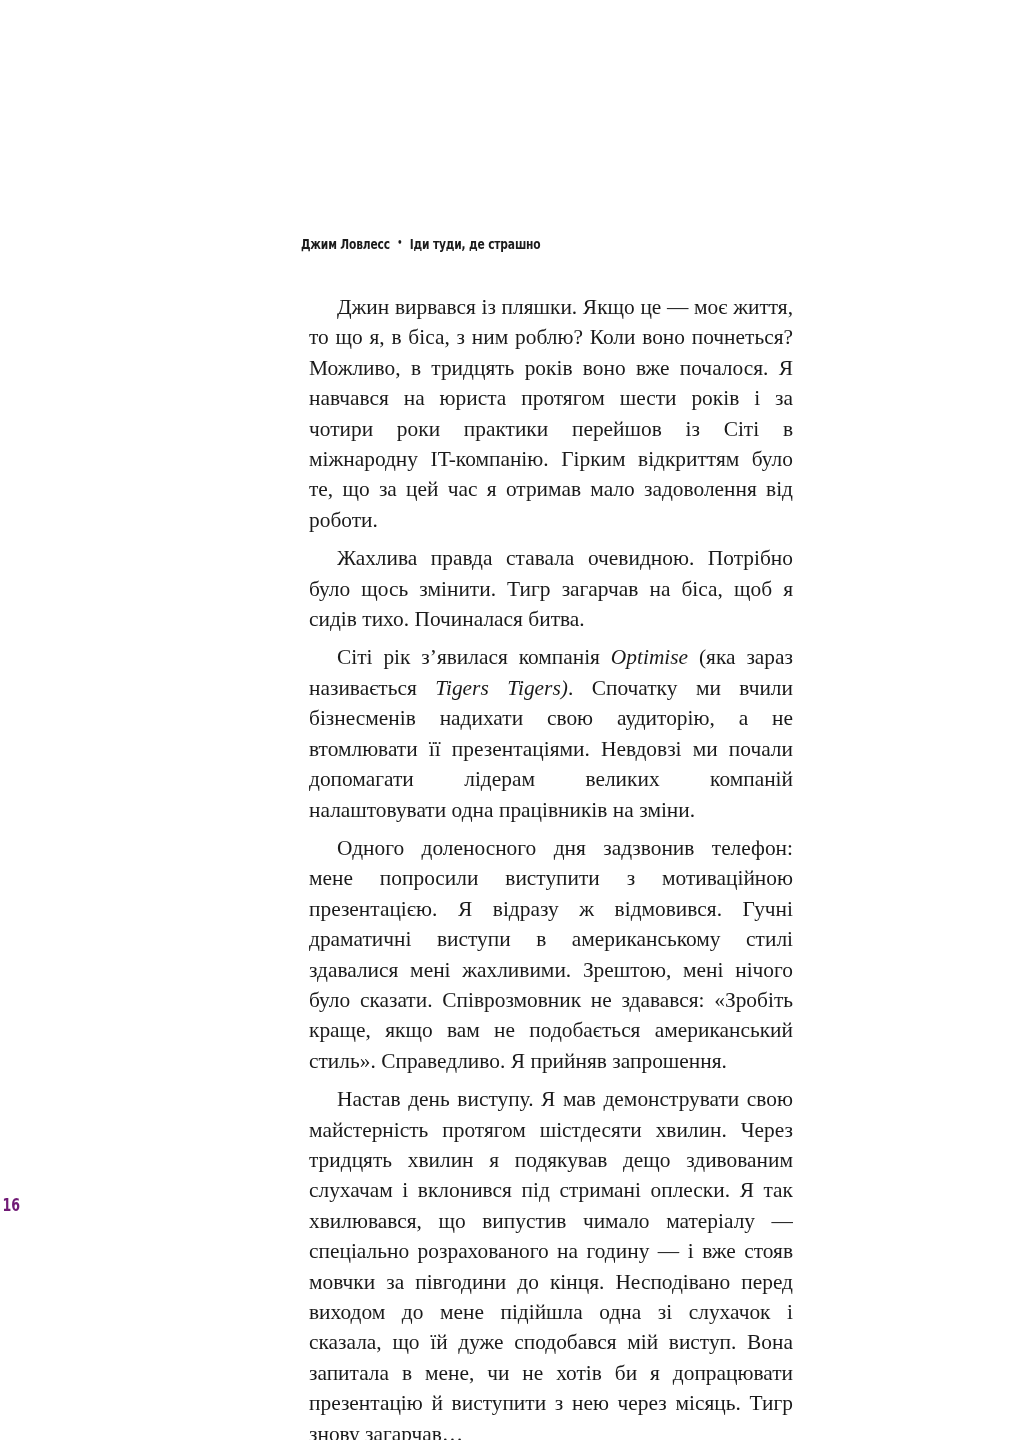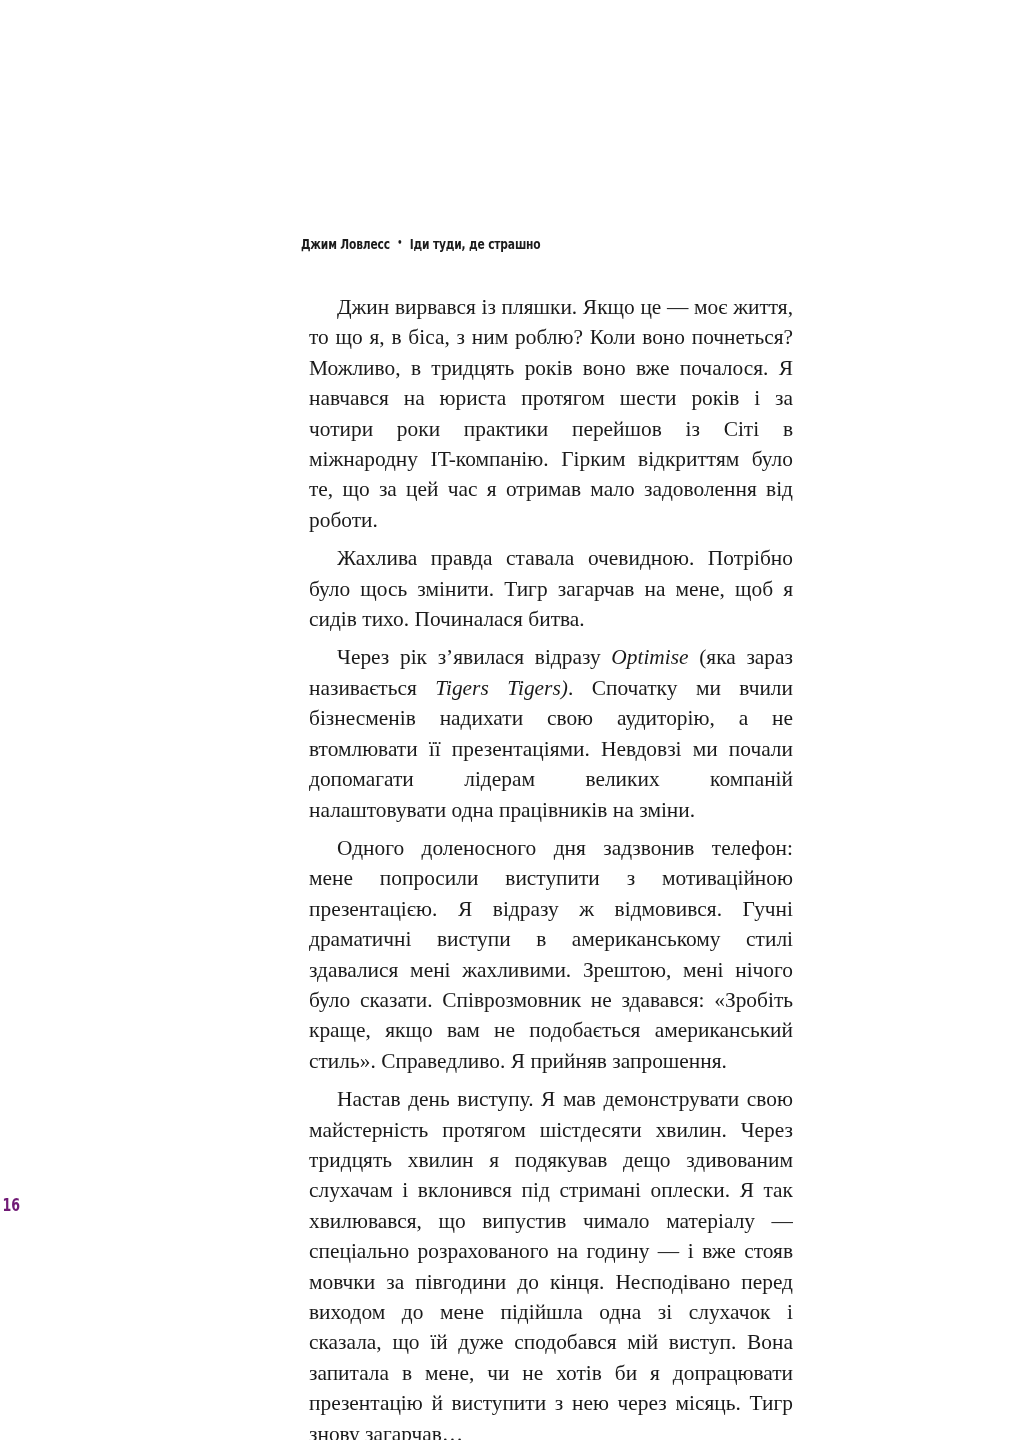--- a/index.html
+++ b/index.html
@@ -97,23 +97,23 @@
 <div class="page">
 
   <div class="running-head">
     <span class="rh-author">Джим Ловлесс</span><span class="rh-sep">•</span><span class="rh-title">Іди туди, де страшно</span>
   </div>
 
   <div class="textblock">
 
     <p class="para">Джин вирвався із пляшки. Якщо це — моє життя, то що я, в біса, з ним роблю? Коли воно почнеться? Можливо, в тридцять років воно вже почалося. Я навчався на юриста протягом шести років і за чотири роки практики перейшов із Сіті в міжнародну IT-компанію. Гірким відкриттям було те, що за цей час я отримав мало задоволення від роботи.</p>
 
-    <p class="para">Жахлива правда ставала очевидною. Потрібно було щось змінити. Тигр загарчав на мене, щоб я сидів тихо. Починалася битва.</p>
+    <p class="para">Жахлива правда ставала очевидною. Потрібно було щось змінити. Тигр загарчав на біса, щоб я сидів тихо. Починалася битва.</p>
 
-    <p class="para"><span>Через рік з’явилася відразу </span><i>Optimise</i><span> (яка зараз називається </span><i>Tigers Tigers)</i><span>. Спочатку ми вчили бізнесменів надихати свою аудиторію, а не втомлювати її презентаціями. Невдовзі ми почали допомагати лідерам великих компаній налаштовувати одна працівників на зміни.</span></p>
+    <p class="para"><span>Сіті рік з’явилася компанія </span><i>Optimise</i><span> (яка зараз називається </span><i>Tigers Tigers)</i><span>. Спочатку ми вчили бізнесменів надихати свою аудиторію, а не втомлювати її презентаціями. Невдовзі ми почали допомагати лідерам великих компаній налаштовувати одна працівників на зміни.</span></p>
 
     <p class="para">Одного доленосного дня задзвонив телефон: мене попросили виступити з мотиваційною презентацією. Я відразу ж відмовився. Гучні драматичні виступи в американському стилі здавалися мені жахливими. Зрештою, мені нічого було сказати. Співрозмовник не здавався: «Зробіть краще, якщо вам не подобається американський стиль». Справедливо. Я прийняв запрошення.</p>
 
     <p class="para">Настав день виступу. Я мав демонструвати свою майстерність протягом шістдесяти хвилин. Через тридцять хвилин я подякував дещо здивованим слухачам і вклонився під стримані оплески. Я так хвилювався, що випустив чимало матеріалу — спеціально розрахованого на годину — і вже стояв мовчки за півгодини до кінця. Несподівано перед виходом до мене підійшла одна зі слухачок і сказала, що їй дуже сподобався мій виступ. Вона запитала в мене, чи не хотів би я допрацювати презентацію й виступити з нею через місяць. Тигр знову загарчав…</p>
 
   </div>
 
   <div class="folio">
     <span>16</span>
   </div>

